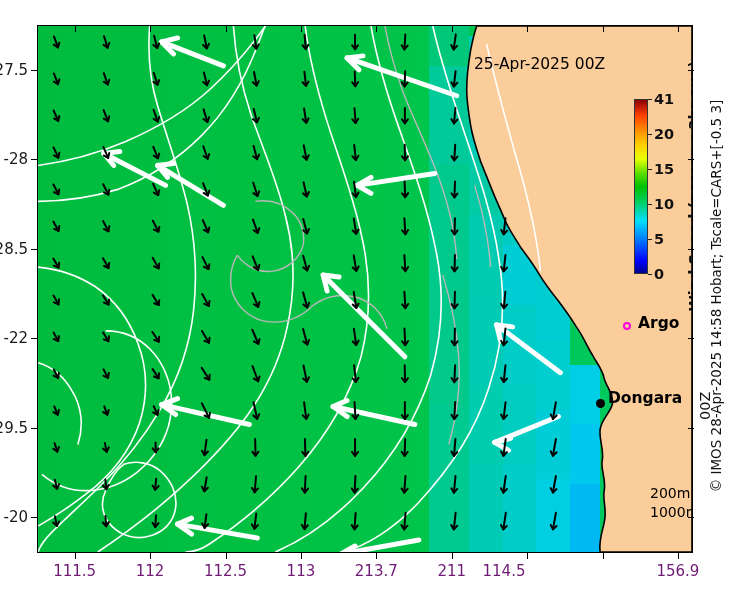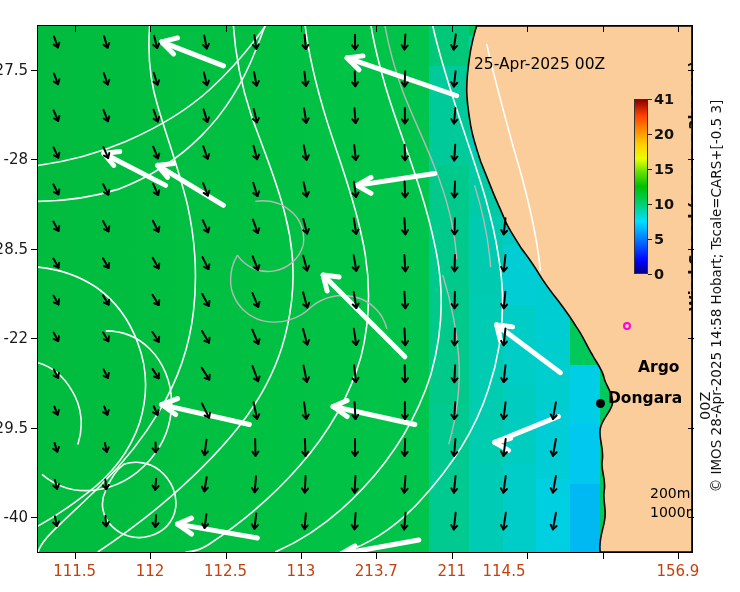--- a/index.html
+++ b/index.html
@@ -58,21 +58,21 @@
     left: 31px;
   }
   .tick-y.inner {
     left: 688px;
     width: 6px;
   }
   .lbl-x {
     position: absolute;
     top: 562px;
     font-size: 15px;
-    color: #c2410c;
+    color: #701a75;
     transform: translateX(-50%);
     white-space: nowrap;
   }
   .lbl-y {
     position: absolute;
     left: 28px;
     font-size: 15px;
     color: #1a1a1a;
     transform: translate(-100%, -50%);
     white-space: nowrap;
@@ -630,21 +630,21 @@
     <div class="ann" id="ann-datetime">25-Apr-2025 00Z</div>
 
 
     <svg id="ann-scalebar-arrow" viewBox="0 0 40 12">
       <line x1="1" y1="6" x2="32" y2="6" stroke="#000" stroke-width="1.6"></line>
       <path d="M 38,6 L 30,3 L 30,9 Z" fill="#000"></path>
     </svg>
 
     
     <div class="place-dot-open" style="left:585px; top:296px;"></div>
-    <div class="place-label" style="left:600px; top:288px;margin-top:44px;">Argo</div>
+    <div class="place-label" style="left:600px; top:288px;">Argo</div>
 
     <div class="place-dot-filled" style="left:558px; top:373px;"></div>
     <div class="place-label" style="left:570px; top:363px;">Dongara</div>
 
     
     <div id="bathy-legend">
       <span class="bathy-line">200m</span>
       <span class="bathy-line">1000m</span>
     </div>
 
@@ -710,19 +710,19 @@
       <div class="tick-y inner" style="top: 248.729px;"></div>
       <div class="lbl-y" style="top: 248.729px;">-28.5</div>
       <div class="tick-y" style="top: 338.22px;"></div>
       <div class="tick-y inner" style="top: 338.22px;"></div>
       <div class="lbl-y" style="top: 338.22px;">-22</div>
       <div class="tick-y" style="top: 427.712px;"></div>
       <div class="tick-y inner" style="top: 427.712px;"></div>
       <div class="lbl-y" style="top: 427.712px;">-29.5</div>
       <div class="tick-y" style="top: 517.203px;"></div>
       <div class="tick-y inner" style="top: 517.203px;"></div>
-      <div class="lbl-y" style="top: 517.203px;">-40</div>
+      <div class="lbl-y" style="top: 517.203px;">-20</div>
     </div>
 
   <div id="credit">© IMOS 28-Apr-2025 14:58 Hobart; Tscale=CARS+[-0.5 3]</div>
   <div id="credit-clip">00Z</div>
 
 </div>
 
 </body></html>

